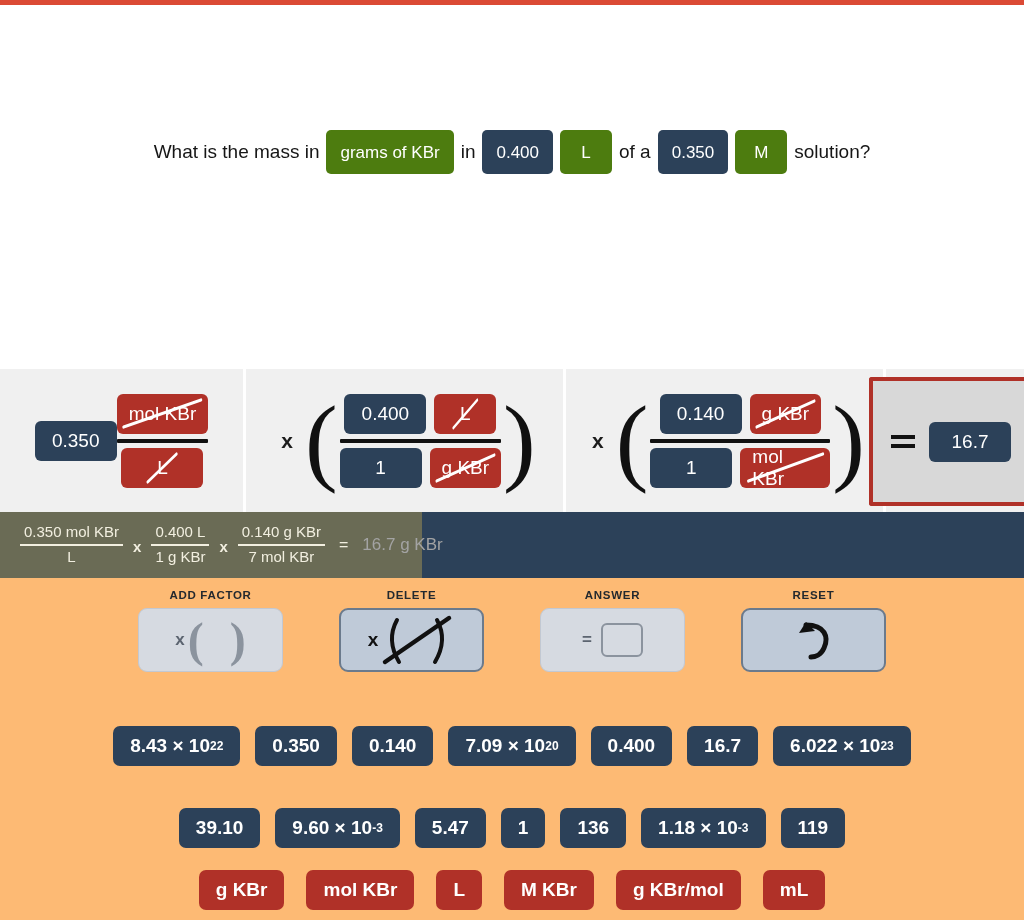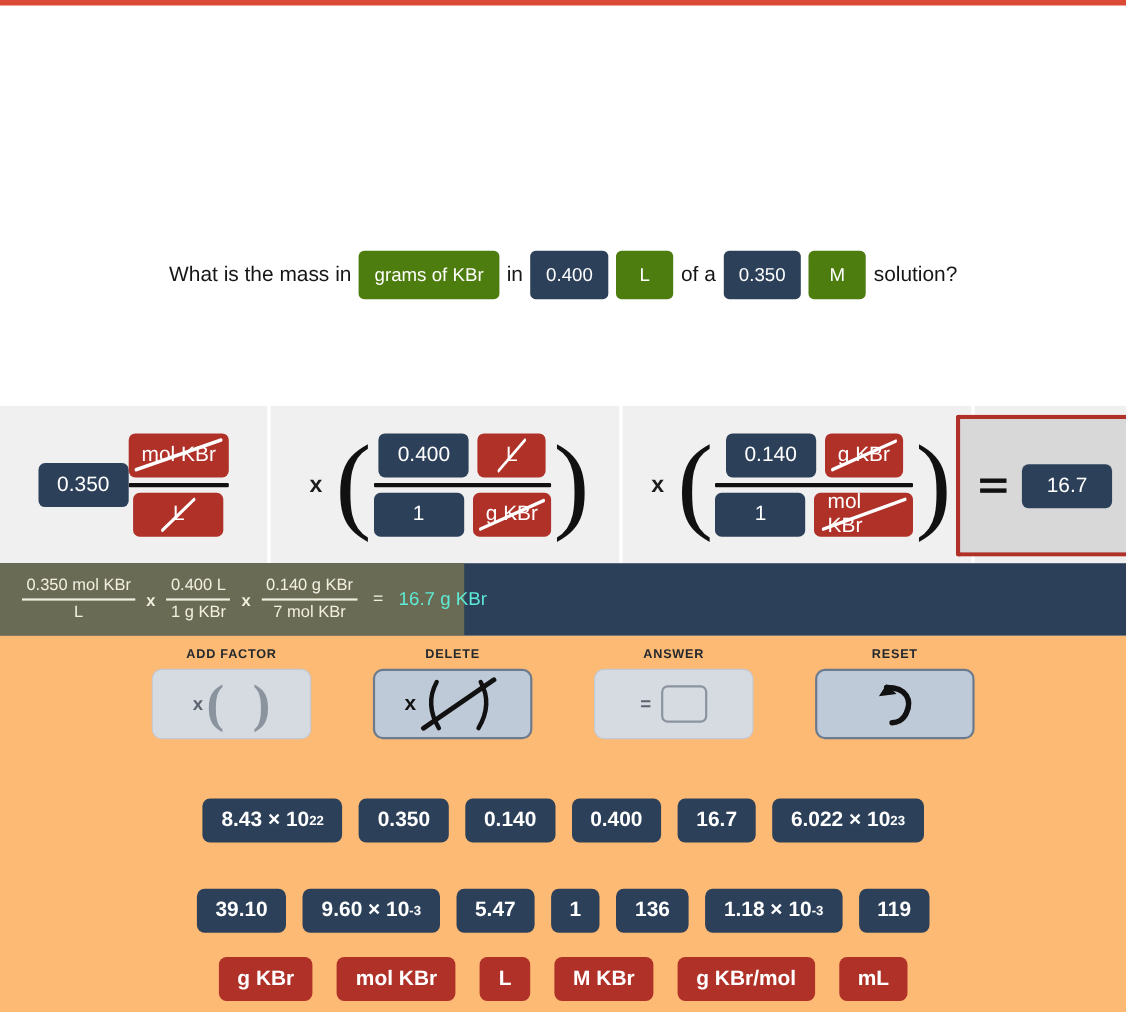--- a/index.html
+++ b/index.html
@@ -9,21 +9,21 @@
     font-family:"Liberation Sans","DejaVu Sans",sans-serif;
     overflow:hidden;
     position:relative;
   }
   
   .top-bar{height:5px;width:100%;background:#DB4A35;}
 
   
   .question-area{
     height:364px;
-    display:flex;align-items:center;justify-content:center;
+    display:flex;align-items:flex-start;justify-content:center;
     padding-top:125px;box-sizing:border-box;
   }
   .question-line{
     display:flex;align-items:center;gap:7px;
     font-size:19px;color:#1d1d1d;white-space:nowrap;
   }
   .q-text{font-size:19px;color:#161616;}
   .chip{
     display:inline-flex;align-items:center;justify-content:center;
     color:#ffffff;border-radius:5px;
@@ -102,21 +102,21 @@
   }
   .summary-inner{
     position:relative;display:flex;align-items:center;
     padding-left:20px;gap:8px;color:#F2EFE0;font-size:15px;
   }
   .sfrac{display:flex;flex-direction:column;align-items:center;line-height:1.25;}
   .sfrac .num{padding:0 4px;}
   .sfrac .sbar{height:2px;background:#F2EFE0;width:100%;margin:2px 0;}
   .sfrac .den{padding:0 4px;}
   .smult{font-size:15px;font-weight:bold;padding:0 2px;align-self:center;margin-top:2px;}
-  .sresult{font-size:17px;color:#5eead4;margin-left:6px;white-space:nowrap;}
+  .sresult{font-size:17px;color:#a3a3a3;margin-left:6px;white-space:nowrap;}
   .sequals{font-size:16px;color:#F2EFE0;margin-left:6px;}
 
   
   .lower{
     background:#fdba74;height:464px;position:relative;font-weight:bold;
   }
   .toolbar{
     display:flex;justify-content:center;gap:56px;padding-top:11px;
   }
   .tool{display:flex;flex-direction:column;align-items:center;}
@@ -346,20 +346,24 @@
         <span>8.43 × 10</span>
         <sup>22</sup>
       </div>
       <div class="btile blue">
         <span>0.350</span>
       </div>
       <div class="btile blue">
         <span>0.140</span>
       </div>
       <div class="btile blue">
+        <span>7.09 × 10</span>
+        <sup>20</sup>
+      </div>
+      <div class="btile blue">
         <span>0.400</span>
       </div>
       <div class="btile blue">
         <span>16.7</span>
       </div>
       <div class="btile blue">
         <span>6.022 × 10</span>
         <sup>23</sup>
       </div>
     </div>

